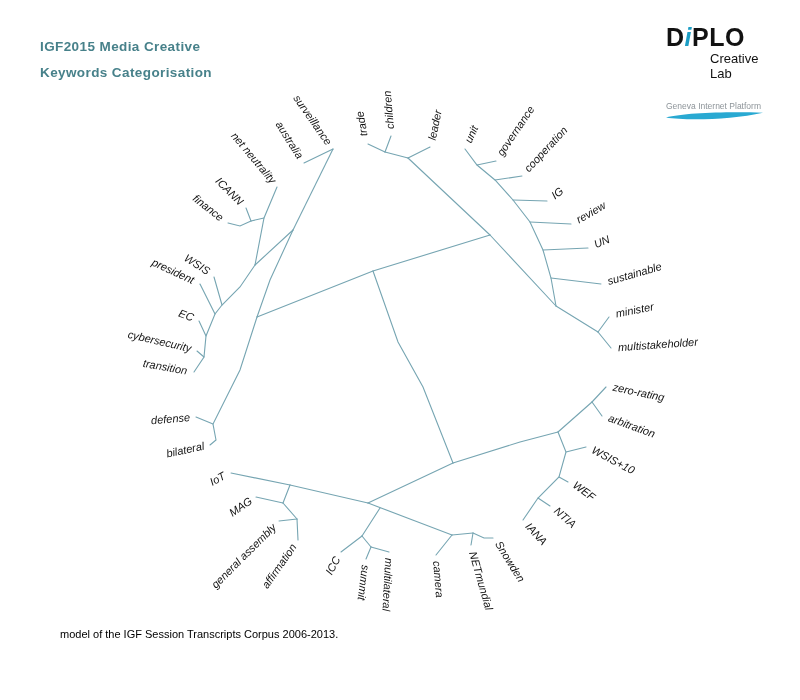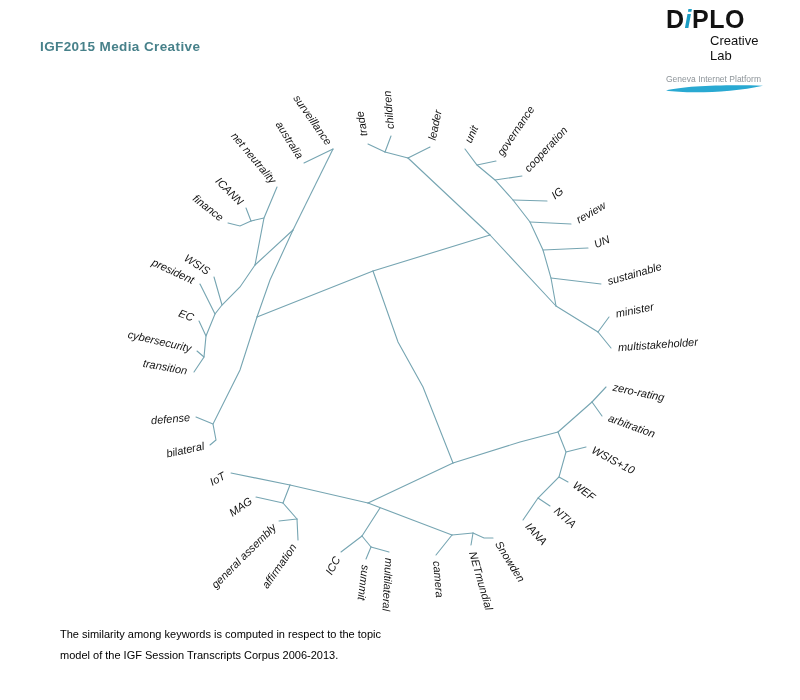--- a/index.html
+++ b/index.html
@@ -1,36 +1,37 @@
 <!DOCTYPE html>
 <html><head>
 <meta charset="utf-8">
 <style>
   html,body{margin:0;padding:0;background:#ffffff;}
   .canvas{position:relative;width:800px;height:700px;background:#ffffff;overflow:hidden;
           font-family:"Liberation Sans",sans-serif;}
   .title{position:absolute;left:40px;top:34px;font-size:13.5px;font-weight:bold;
          color:#47818a;line-height:26px;letter-spacing:0.4px;}
-  .logo{position:absolute;left:666px;top:6px;width:110px;}
+  .logo{position:absolute;left:666px;top:24px;width:110px;}
   .brand{font-size:25px;font-weight:800;color:#121212;letter-spacing:0.5px;line-height:26px;}
   .brand .i{color:#1b9dc4;font-style:italic;}
   .logo-sub{font-size:13px;color:#111;margin-top:1px;margin-left:44px;}
-  .logo-platform{font-size:8.5px;color:#8d9499;margin-top:11px;white-space:nowrap;}
+  .logo-platform{font-size:8.5px;color:#8d9499;margin-top:20px;white-space:nowrap;}
   .swoosh{margin-top:1px;display:block;}
   .caption{position:absolute;left:60px;top:624px;font-size:11px;color:#000;line-height:20.5px;}
   svg.tree{position:absolute;left:0;top:0;}
   .kw{font-family:"Liberation Sans",sans-serif;font-style:italic;font-size:11px;fill:#141414;}
 </style>
 </head>
 <body>
 
 <div class="canvas">
 
   <div class="title">
     <div>IGF2015 Media Creative</div>
+    <div>Keywords Categorisation</div>
   </div>
 
   <div class="logo">
     <div class="brand"><span>D</span><span class="i">i</span><span>PLO</span></div>
     <div class="logo-sub">Creative Lab</div>
     <div class="logo-platform">Geneva Internet Platform</div>
     <svg class="swoosh" width="98" height="9" viewBox="0 0 98 9">
       <path d="M0,5.5 C18,1 60,-0.5 97,0.8 C66,7.8 20,8.8 0,5.5 Z" fill="#29a9d2"></path>
     </svg>
   </div>
@@ -132,17 +133,16 @@
       <text x="198" y="283" dx="-5" dy="3.5" text-anchor="end" transform="rotate(25 198 283)" class="kw" fill="#141414">president</text>
       <text x="213" y="275" dx="-5" dy="3.5" text-anchor="end" transform="rotate(33 213 275)" class="kw" fill="#141414">WSIS</text>
       <text x="226" y="222" dx="-5" dy="3.5" text-anchor="end" transform="rotate(38 226 222)" class="kw" fill="#141414">finance</text>
       <text x="245" y="207" dx="-5" dy="3.5" text-anchor="end" transform="rotate(45 245 207)" class="kw" fill="#141414">ICANN</text>
       <text x="277" y="186" dx="-5" dy="3.5" text-anchor="end" transform="rotate(50 277 186)" class="kw" fill="#141414">net neutrality</text>
       <text x="303" y="162" dx="-5" dy="3.5" text-anchor="end" transform="rotate(58 303 162)" class="kw" fill="#141414">australia</text>
       <text x="332" y="148" dx="-5" dy="3.5" text-anchor="end" transform="rotate(55 332 148)" class="kw" fill="#141414">surveillance</text>
     </svg>
 
   <div class="caption">
-    <div>The similarity among keywords is computed in respect to the topic</div>
     <div>model of the IGF Session Transcripts Corpus 2006-2013.</div>
   </div>
 
 </div>
 
 </body></html>

